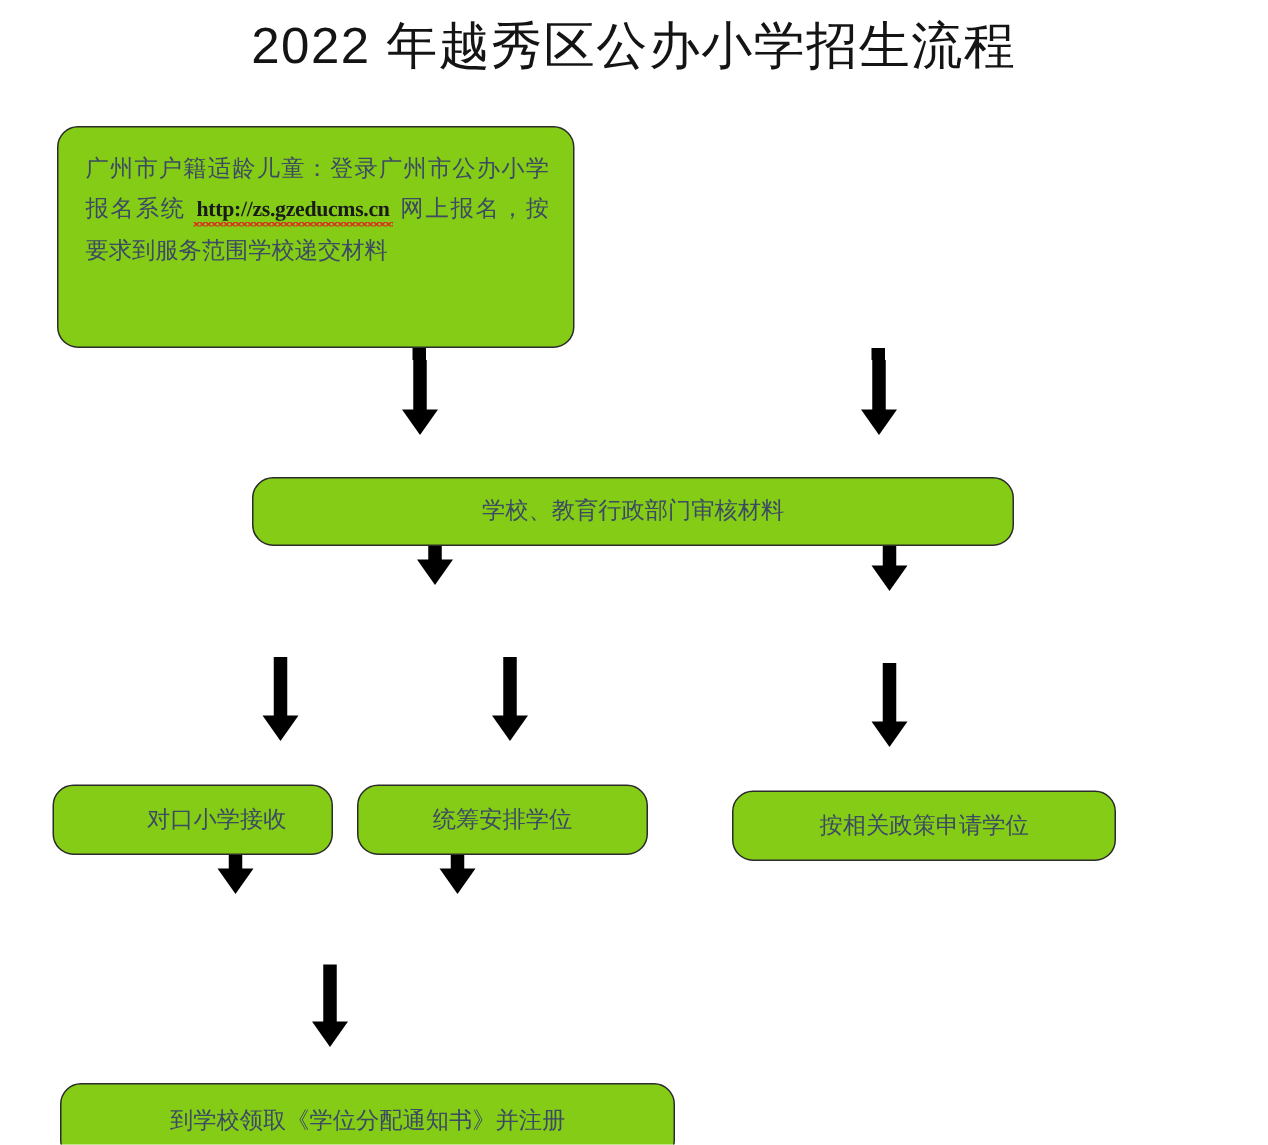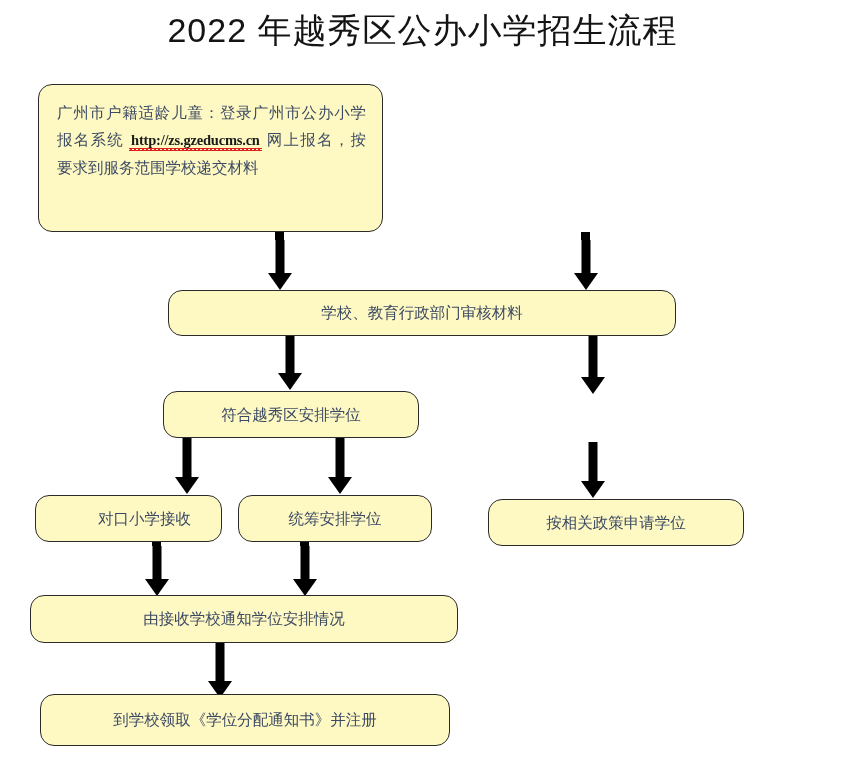--- a/index.html
+++ b/index.html
@@ -35,31 +35,32 @@
     letter-spacing: 1px;
     white-space: nowrap;
   }
 
   
   .node {
     position: absolute;
     box-sizing: border-box;
     border: 1.4px solid #2b2b2b;
     border-radius: 14px;
-    background: #fef9c3;
+    background: #84cc16;
     color: #3c4a63;
     font-size: 15.5px;
     line-height: 26px;
     z-index: 3;
   }
   .node.center {
     display: flex;
     align-items: center;
     justify-content: center;
     text-align: center;
+    margin-top: 28px;
   }
   .node.para {
     padding: 14px 16px 8px 18px;
     text-align: justify;
     text-justify: inter-ideograph;
   }
   .node.para .ptext {
     display: block;
     font-size: 15.5px;
     line-height: 27px;
@@ -165,23 +166,20 @@
   <div class="arrow" style="left:278px; top:336px; width:24px; height:54px;">
     <div class="shaft" style="height:38px;"></div>
     <div class="head"></div>
   </div>
 
   <div class="arrow" style="left:581px; top:336px; width:24px; height:58px;">
     <div class="shaft" style="height:42px;"></div>
     <div class="head"></div>
   </div>
 
-  <div class="node center" style="left:163px; top:391px; width:256px; height:47px;">
-    <span class="label">符合越秀区安排学位</span>
-  </div>
 
 
   <div class="arrow" style="left:175px; top:438px; width:24px; height:56px;">
     <div class="shaft" style="height:40px;"></div>
     <div class="head"></div>
   </div>
 
   <div class="arrow" style="left:328px; top:438px; width:24px; height:56px;">
     <div class="shaft" style="height:40px;"></div>
     <div class="head"></div>
@@ -209,23 +207,20 @@
     <div class="shaft" style="height:34px;"></div>
     <div class="head"></div>
   </div>
 
   <div class="nub" style="left:300px; top:538px; height:8px;"></div>
   <div class="arrow" style="left:293px; top:546px; width:24px; height:50px;">
     <div class="shaft" style="height:34px;"></div>
     <div class="head"></div>
   </div>
 
-  <div class="node center" style="left:30px; top:595px; width:428px; height:48px;">
-    <span class="label">由接收学校通知学位安排情况</span>
-  </div>
 
   <div class="arrow" style="left:208px; top:643px; width:24px; height:55px;">
     <div class="shaft" style="height:39px;"></div>
     <div class="head"></div>
   </div>
 
   <div class="node center" style="left:40px; top:694px; width:410px; height:52px;">
     <span class="label">到学校领取《学位分配通知书》并注册</span>
   </div>
 

